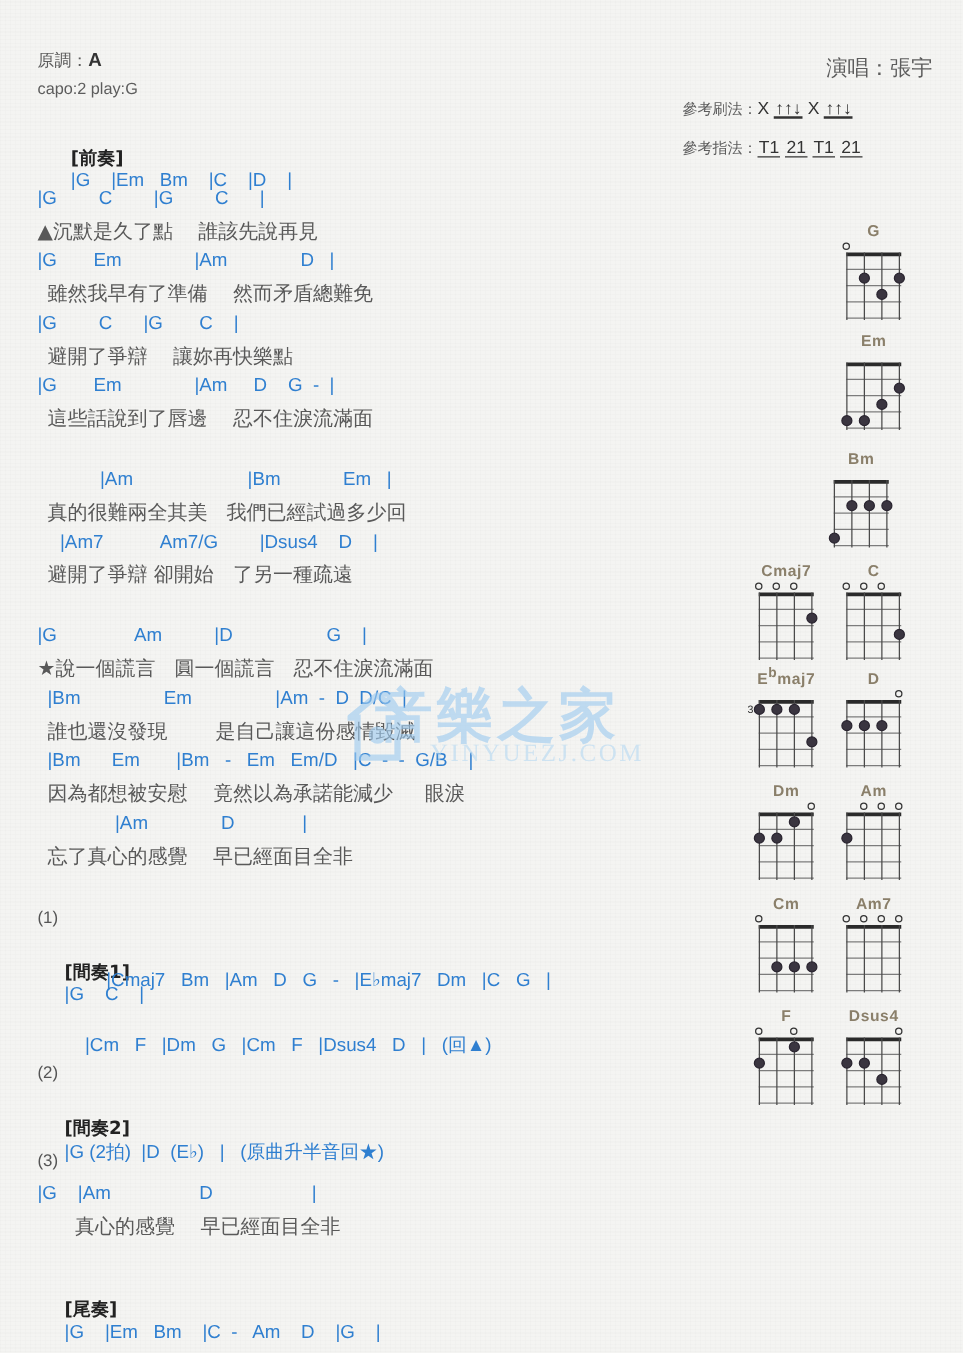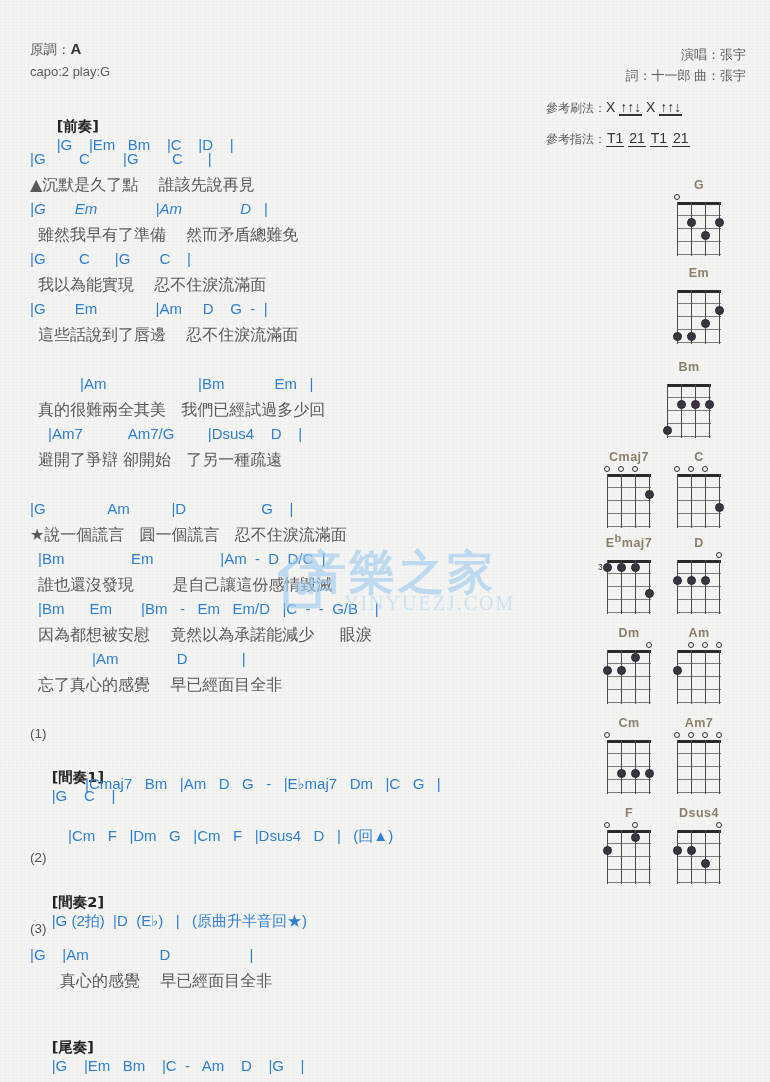--- a/index.html
+++ b/index.html
@@ -25,21 +25,21 @@
     position:absolute;top:16px;left:0;width:770px;text-align:center;
     font-size:27px;color:#5e6166;letter-spacing:1px;
     font-family:"DejaVu Sans",sans-serif;
   }
   .key-block{position:absolute;left:30px;top:38px;line-height:22px;}
   .key-line{font-size:13.5px;color:#5c5c5c;}
   .key-line b{font-size:15px;color:#333;font-weight:bold;}
   .capo-line{font-size:13px;color:#5c5c5c;}
 
   .meta{position:absolute;right:24px;top:44px;text-align:left;width:200px;}
-  .meta-row{font-size:13px;color:#5c5c5c;line-height:21px;text-align:right;}
+  .meta-row{font-size:17px;color:#5c5c5c;line-height:21px;text-align:right;}
   .meta-ref{font-size:12px;color:#5c5c5c;margin-top:13px;text-align:left;white-space:nowrap;}
   .strum{font-size:14px;color:#333;letter-spacing:0px;}
   .ud{display:inline-block;border-bottom:2px solid #333;line-height:1.0;padding:0 1px;}
   .fingnum{display:inline-block;border-bottom:1.5px solid #333;padding:0 1px;}
 
   
   .body{position:absolute;left:0;top:0;width:600px;}
   .ln{position:absolute;white-space:pre;}
   .chordline{font-size:15px;color:#2f7fd0;font-family:"Liberation Sans",sans-serif;}
   .lyric{font-size:16px;color:#595959;font-family:"DejaVu Sans",sans-serif;}
@@ -78,44 +78,43 @@
 <div class="page">
 
 
   <div class="key-block">
     <div class="key-line"><span>原調：</span><b>A</b></div>
     <div class="capo-line">capo:2 play:G</div>
   </div>
 
   <div class="meta">
     <div class="meta-row">演唱：張宇</div>
-    <div class="meta-row">詞：十一郎  曲：張宇</div>
     <div class="meta-ref">
       <span>參考刷法：</span><span class="strum">X&nbsp;<span class="ud">↑↑↓</span>&nbsp;X&nbsp;<span class="ud">↑↑↓</span></span>
     </div>
     <div class="meta-ref">
       <span>參考指法：</span><span class="strum"><span class="fingnum">T1</span> <span class="fingnum">21</span> <span class="fingnum">T1</span> <span class="fingnum">21</span></span>
     </div>
   </div>
 
   <div class="body">
 
     <div class="ln" style="left:30px;top:99px;">
       <span class="sect">[前奏]</span>
       <span class="chordline">|G    |Em   Bm    |C    |D    |</span>
     </div>
 
     <div class="ln chordline" style="left:30px;top:150px;">|G        C        |G        C      |</div>
     <div class="ln lyric" style="left:30px;top:175px;">▲沉默是久了點    誰該先說再見</div>
 
-    <div class="ln chordline" style="left:30px;top:200px;font-style:italic;">|G       Em              |Am              D   |</div>
+    <div class="ln chordline" style="left:30px;top:200px;">|G       Em              |Am              D   |</div>
     <div class="ln lyric" style="left:38px;top:225px;">雖然我早有了準備    然而矛盾總難免</div>
 
     <div class="ln chordline" style="left:30px;top:250px;">|G        C      |G       C    |</div>
-    <div class="ln lyric" style="left:38px;top:275px;">我以為能實現    忍不住淚流滿面</div>
+    <div class="ln lyric" style="left:38px;top:275px;">避開了爭辯    讓妳再快樂點</div>
 
     <div class="ln chordline" style="left:30px;top:300px;">|G       Em              |Am     D    G  -  |</div>
     <div class="ln lyric" style="left:38px;top:325px;">這些話說到了唇邊    忍不住淚流滿面</div>
 
     <div class="ln chordline" style="left:80px;top:375px;">|Am                      |Bm            Em   |</div>
     <div class="ln lyric" style="left:38px;top:400px;">真的很難兩全其美   我們已經試過多少回</div>
 
     <div class="ln chordline" style="left:48px;top:425px;">|Am7           Am7/G        |Dsus4    D    |</div>
     <div class="ln lyric" style="left:38px;top:450px;">避開了爭辯 卻開始   了另一種疏遠</div>
 

